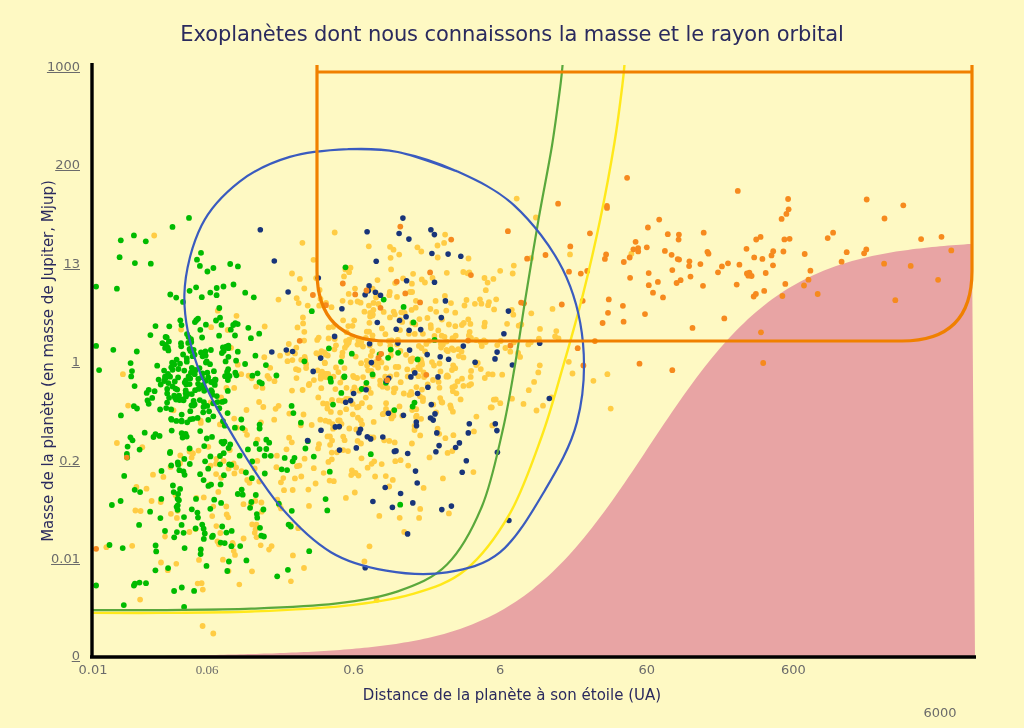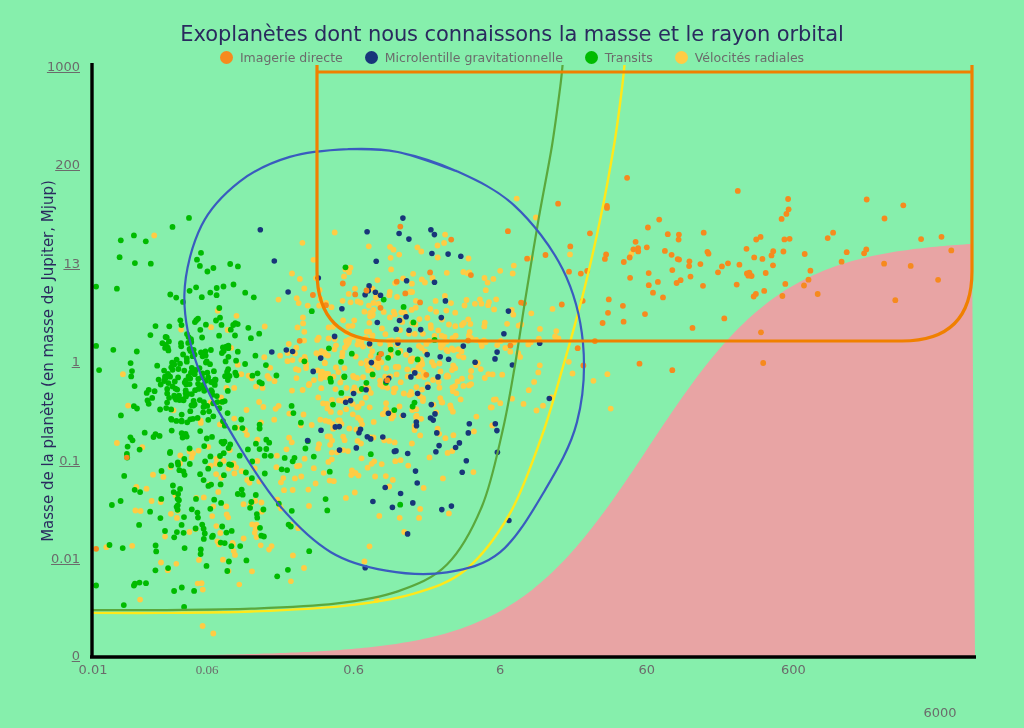--- a/index.html
+++ b/index.html
@@ -4,21 +4,21 @@
 <style>
   html, body {
     margin: 0;
     padding: 0;
     background: #ffffff;
   }
   #chart-root {
     position: relative;
     width: 1024px;
     height: 728px;
-    background: #86efac;
+    background: #fef9c3;
     font-family: "DejaVu Sans", sans-serif;
     overflow: hidden;
   }
   #chart-title {
     position: absolute;
     left: 0;
     top: 22px;
     width: 1024px;
     text-align: center;
     font-size: 21px;
@@ -98,38 +98,20 @@
     font-family: "DejaVu Sans", sans-serif;
   }
 </style>
 </head>
 <body>
 
 <div id="chart-root">
 
   <div id="chart-title">Exoplanètes dont nous connaissons la masse et le rayon orbital</div>
 
-  <div id="legend">
-    <div class="legend-item">
-      <span class="legend-dot" style="background:#f68a1e"></span>
-      <span class="legend-label">Imagerie directe</span>
-    </div>
-    <div class="legend-item">
-      <span class="legend-dot" style="background:#18357a"></span>
-      <span class="legend-label">Microlentille gravitationnelle</span>
-    </div>
-    <div class="legend-item">
-      <span class="legend-dot" style="background:#00bb00"></span>
-      <span class="legend-label">Transits</span>
-    </div>
-    <div class="legend-item">
-      <span class="legend-dot" style="background:#ffcc44"></span>
-      <span class="legend-label">Vélocités radiales</span>
-    </div>
-  </div>
 
   <svg id="plot-svg" width="1024" height="728">
     <defs>
       <clipPath id="plotclip">
         <rect x="91" y="65" width="884" height="592"></rect>
       </clipPath>
     </defs>
 
     <g clip-path="url(#plotclip)">
       <path id="shaded-region" fill="#e8a4a4" stroke="none" d="M 92 657 L 92.0 656.9 L 96.0 656.8 L 100.0 656.8 L 104.0 656.7 L 108.0 656.7 L 112.0 656.6 L 116.0 656.6 L 120.0 656.5 L 124.0 656.5 L 128.0 656.4 L 132.0 656.3 L 136.0 656.3 L 140.0 656.2 L 144.0 656.2 L 148.0 656.1 L 152.0 656.0 L 156.0 656.0 L 160.0 655.9 L 164.0 655.9 L 168.0 655.8 L 172.0 655.7 L 176.0 655.7 L 180.0 655.6 L 184.0 655.5 L 188.0 655.4 L 192.0 655.4 L 196.0 655.3 L 200.0 655.2 L 204.0 655.1 L 208.0 655.1 L 212.0 655.0 L 216.0 654.9 L 220.0 654.8 L 224.0 654.7 L 228.0 654.6 L 232.0 654.5 L 236.0 654.4 L 240.0 654.3 L 244.0 654.2 L 248.0 654.1 L 252.0 654.0 L 256.0 653.9 L 260.0 653.8 L 264.0 653.6 L 268.0 653.5 L 272.0 653.4 L 276.0 653.2 L 280.0 653.1 L 284.0 652.9 L 288.0 652.8 L 292.0 652.6 L 296.0 652.4 L 300.0 652.2 L 304.0 652.1 L 308.0 651.9 L 312.0 651.7 L 316.0 651.4 L 320.0 651.2 L 324.0 651.0 L 328.0 650.7 L 332.0 650.5 L 336.0 650.2 L 340.0 649.9 L 344.0 649.6 L 348.0 649.3 L 352.0 648.9 L 356.0 648.6 L 360.0 648.2 L 364.0 647.8 L 368.0 647.4 L 372.0 647.0 L 376.0 646.5 L 380.0 646.1 L 384.0 645.6 L 388.0 645.0 L 392.0 644.5 L 396.0 643.9 L 400.0 643.3 L 404.0 642.6 L 408.0 641.9 L 412.0 641.2 L 416.0 640.5 L 420.0 639.7 L 424.0 638.8 L 428.0 637.9 L 432.0 637.0 L 436.0 636.0 L 440.0 635.0 L 444.0 633.9 L 448.0 632.7 L 452.0 631.5 L 456.0 630.2 L 460.0 628.9 L 464.0 627.5 L 468.0 626.0 L 472.0 624.5 L 476.0 622.8 L 480.0 621.1 L 484.0 619.3 L 488.0 617.4 L 492.0 615.5 L 496.0 613.4 L 500.0 611.2 L 504.0 608.9 L 508.0 606.5 L 512.0 604.1 L 516.0 601.5 L 520.0 598.7 L 524.0 595.9 L 528.0 592.9 L 532.0 589.9 L 536.0 586.6 L 540.0 583.3 L 544.0 579.8 L 548.0 576.2 L 552.0 572.5 L 556.0 568.6 L 560.0 564.6 L 564.0 560.5 L 568.0 556.2 L 572.0 551.8 L 576.0 547.2 L 580.0 542.6 L 584.0 537.8 L 588.0 532.8 L 592.0 527.8 L 596.0 522.6 L 600.0 517.3 L 604.0 511.9 L 608.0 506.5 L 612.0 500.9 L 616.0 495.2 L 620.0 489.5 L 624.0 483.7 L 628.0 477.8 L 632.0 471.9 L 636.0 465.9 L 640.0 459.9 L 644.0 453.9 L 648.0 447.8 L 652.0 441.8 L 656.0 435.8 L 660.0 429.8 L 664.0 423.8 L 668.0 417.9 L 672.0 412.0 L 676.0 406.2 L 680.0 400.4 L 684.0 394.8 L 688.0 389.2 L 692.0 383.7 L 696.0 378.3 L 700.0 373.0 L 704.0 367.8 L 708.0 362.7 L 712.0 357.8 L 716.0 353.0 L 720.0 348.3 L 724.0 343.7 L 728.0 339.3 L 732.0 335.0 L 736.0 330.8 L 740.0 326.8 L 744.0 322.9 L 748.0 319.1 L 752.0 315.5 L 756.0 312.0 L 760.0 308.7 L 764.0 305.4 L 768.0 302.3 L 772.0 299.3 L 776.0 296.5 L 780.0 293.8 L 784.0 291.1 L 788.0 288.6 L 792.0 286.2 L 796.0 283.9 L 800.0 281.8 L 804.0 279.7 L 808.0 277.7 L 812.0 275.8 L 816.0 274.0 L 820.0 272.2 L 824.0 270.6 L 828.0 269.0 L 832.0 267.5 L 836.0 266.1 L 840.0 264.8 L 844.0 263.5 L 848.0 262.3 L 852.0 261.1 L 856.0 260.0 L 860.0 259.0 L 864.0 258.0 L 868.0 257.0 L 872.0 256.1 L 876.0 255.3 L 880.0 254.5 L 884.0 253.7 L 888.0 253.0 L 892.0 252.3 L 896.0 251.6 L 900.0 251.0 L 904.0 250.4 L 908.0 249.9 L 912.0 249.3 L 916.0 248.8 L 920.0 248.4 L 924.0 247.9 L 928.0 247.5 L 932.0 247.1 L 936.0 246.7 L 940.0 246.3 L 944.0 245.9 L 948.0 245.6 L 952.0 245.3 L 956.0 245.0 L 960.0 244.7 L 964.0 244.4 L 968.0 244.1 L 972.0 243.9 L 975 657 Z"></path>
@@ -1523,29 +1505,30 @@
 
     <line id="axis-left" x1="92" y1="63" x2="92" y2="658" stroke="#000000" stroke-width="3.4"></line>
     <line id="axis-bottom" x1="90" y1="657" x2="976" y2="657" stroke="#000000" stroke-width="3.4"></line>
   </svg>
 
   <div id="y-ticks">
       <div class="tick-label-y" style="left: 26px; top: 59px;">1000</div>
       <div class="tick-label-y" style="left: 26px; top: 157.4px;">200</div>
       <div class="tick-label-y" style="left: 26px; top: 255.8px;">13</div>
       <div class="tick-label-y" style="left: 26px; top: 354.2px;">1</div>
-      <div class="tick-label-y" style="left: 26px; top: 452.6px;">0.1</div>
+      <div class="tick-label-y" style="left: 26px; top: 452.6px;">0.2</div>
       <div class="tick-label-y" style="left: 26px; top: 551px;">0.01</div>
       <div class="tick-label-y" style="left: 26px; top: 648px;">0</div>
     </div>
   <div id="x-ticks">
       <div class="tick-label-x" style="left: 58px; top: 662px;">0.01</div>
       <div class="tick-label-x" style="left: 172.067px; top: 662px; font-family: Liberation Serif, serif;">0.06</div>
       <div class="tick-label-x" style="left: 318.653px; top: 662px;">0.6</div>
       <div class="tick-label-x" style="left: 465.24px; top: 662px;">6</div>
       <div class="tick-label-x" style="left: 611.827px; top: 662px;">60</div>
       <div class="tick-label-x" style="left: 758.413px; top: 662px;">600</div>
       <div class="tick-label-x" style="left: 905px; top: 662px; margin-top: 43px;">6000</div>
     </div>
 
   <div id="y-axis-title">Masse de la planète (en masse de Jupiter, Mjup)</div>
+  <div id="x-axis-title">Distance de la planète à son étoile (UA)</div>
 
 </div>
 
 </body></html>

